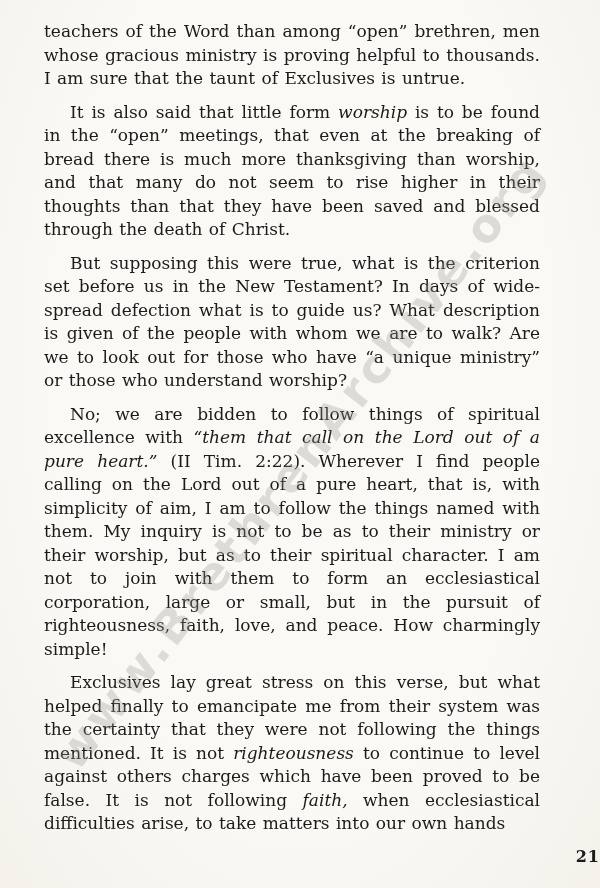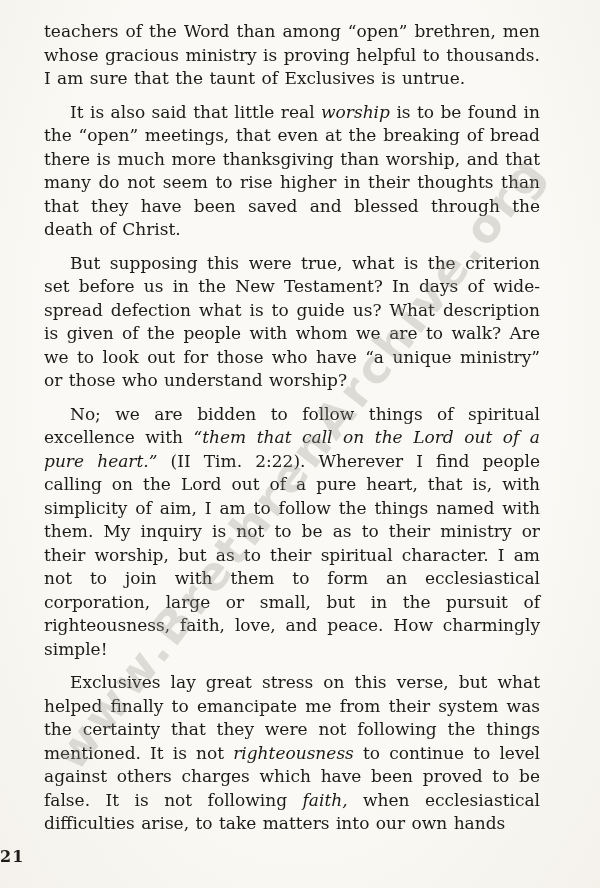--- a/index.html
+++ b/index.html
@@ -53,35 +53,35 @@
     text-indent: 26px;
   }
   .ital {
     font-style: italic;
   }
   .page-number {
     position: absolute;
     left: 0;
     right: 0;
     bottom: 22px;
-    text-align: left;
+    text-align: right;
     font-size: 16px;
     font-weight: bold;
     letter-spacing: 1px;
     z-index: 1;
   }
 </style>
 </head>
 <body>
 
 <div class="page">
   <div class="watermark">www.BrethrenArchive.org</div>
 
   <div class="content">
       <p class="para"><span>teachers of the Word than among “open” brethren, men whose gracious ministry is proving helpful to thousands. I am sure that the taunt of Exclusives is untrue.</span></p>
-      <p class="para indent"><span>It is also said that little real </span><span class="ital">worship</span><span> is to be found in the “open” meetings, that even at the breaking of bread there is much more thanksgiving than worship, and that many do not seem to rise higher in their thoughts than that they have been saved and blessed through the death of Christ.</span></p>
+      <p class="para indent"><span>It is also said that little form </span><span class="ital">worship</span><span> is to be found in the “open” meetings, that even at the breaking of bread there is much more thanksgiving than worship, and that many do not seem to rise higher in their thoughts than that they have been saved and blessed through the death of Christ.</span></p>
       <p class="para indent"><span>But supposing this were true, what is the criterion set before us in the New Testament? In days of wide­spread defection what is to guide us? What description is given of the people with whom we are to walk? Are we to look out for those who have “a unique ministry” or those who understand worship?</span></p>
       <p class="para indent"><span>No; we are bidden to follow things of spiritual excellence with </span><span class="ital">“them that call on the Lord out of a pure heart.”</span><span> (II Tim. 2:22). Wherever I find people calling on the Lord out of a pure heart, that is, with simplicity of aim, I am to follow the things named with them. My inquiry is not to be as to their ministry or their worship, but as to their spiritual character.  I am not to join with them to form an ecclesiastical corporation, large or small, but in the pursuit of righteousness, faith, love, and peace. How charmingly simple!</span></p>
       <p class="para indent"><span>Exclusives lay great stress on this verse, but what helped finally to emancipate me from their system was the certainty that they were not following the things mentioned. It is not </span><span class="ital">righteousness</span><span> to continue to level against others charges which have been proved to be false. It is not following </span><span class="ital">faith,</span><span> when ecclesiastical difficulties arise, to take matters into our own hands</span></p>
     </div>
 
   <div class="page-number">21</div>
 </div>
 
 </body></html>

